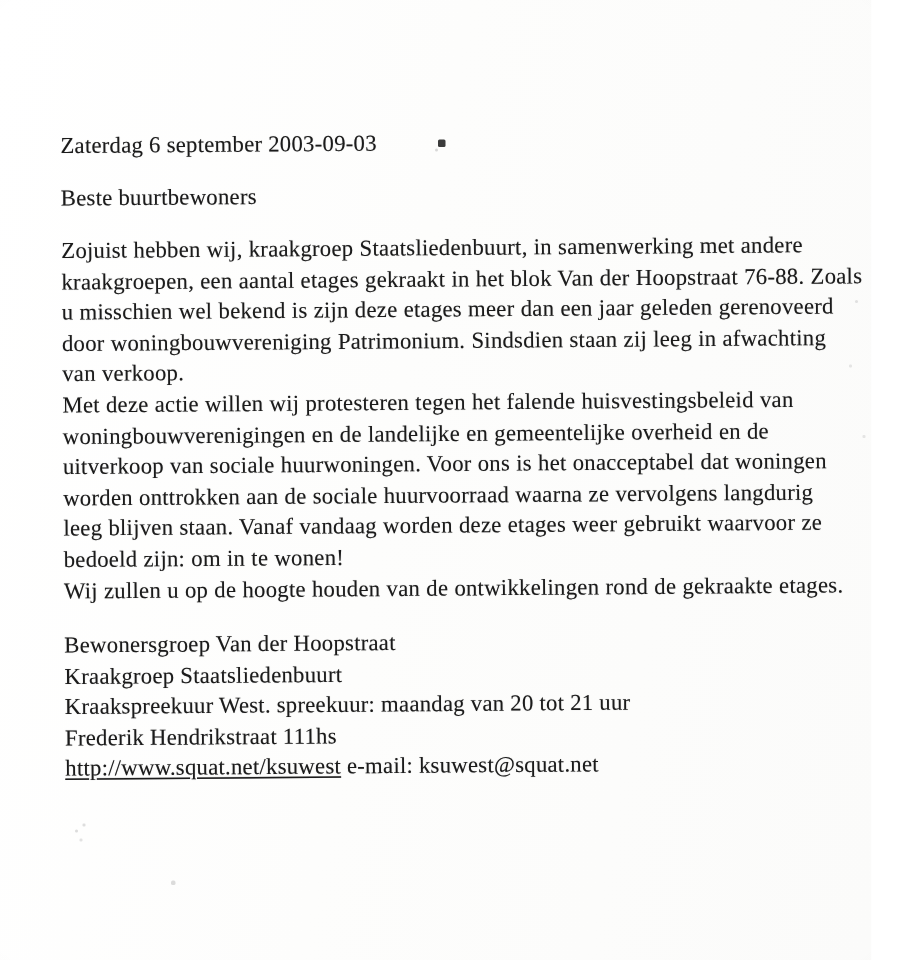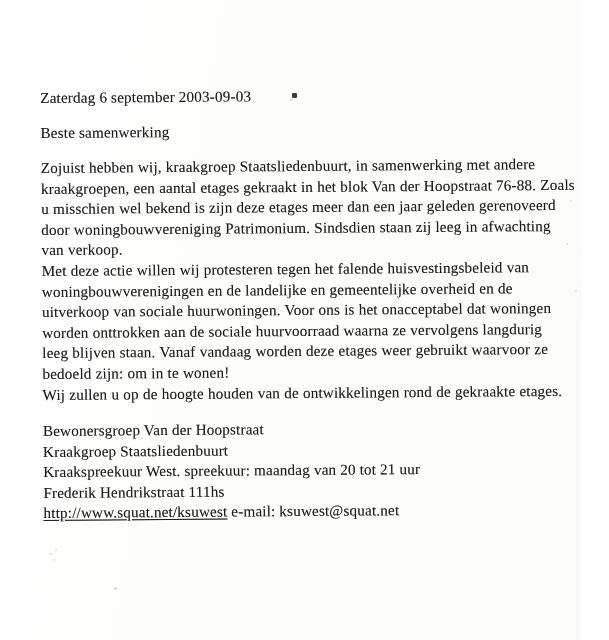--- a/index.html
+++ b/index.html
@@ -100,21 +100,21 @@
 <body>
 
 <div id="page">
 
   <div id="paper-texture"></div>
 
   <div id="letter-body">
 
     <div class="line date-line">Zaterdag 6 september 2003-09-03</div>
 
-    <div class="line greeting-line">Beste samenwerking</div>
+    <div class="line greeting-line">Beste buurtbewoners</div>
 
     <div class="para para-1">Zojuist hebben wij, kraakgroep Staatsliedenbuurt, in samenwerking met andere kraakgroepen, een aantal etages gekraakt in het blok Van der Hoopstraat 76-88. Zoals u misschien wel bekend is zijn deze etages meer dan een jaar geleden gerenoveerd door woningbouwvereniging Patrimonium. Sindsdien staan zij leeg in afwachting van verkoop.</div>
 
     <div class="para para-2">Met deze actie willen wij protesteren tegen het falende huisvestingsbeleid van woningbouwverenigingen en de landelijke en gemeentelijke overheid en de uitverkoop van sociale huurwoningen. Voor ons is het onacceptabel dat woningen worden onttrokken aan de sociale huurvoorraad waarna ze vervolgens langdurig leeg blijven staan. Vanaf vandaag worden deze etages weer gebruikt waarvoor ze bedoeld zijn: om in te wonen!</div>
 
     <div class="para para-3">Wij zullen u op de hoogte houden van de ontwikkelingen rond  de gekraakte etages.</div>
 
     <div class="sig-block">
       <span class="line">Bewonersgroep Van der Hoopstraat</span>
       <span class="line">Kraakgroep Staatsliedenbuurt</span>

